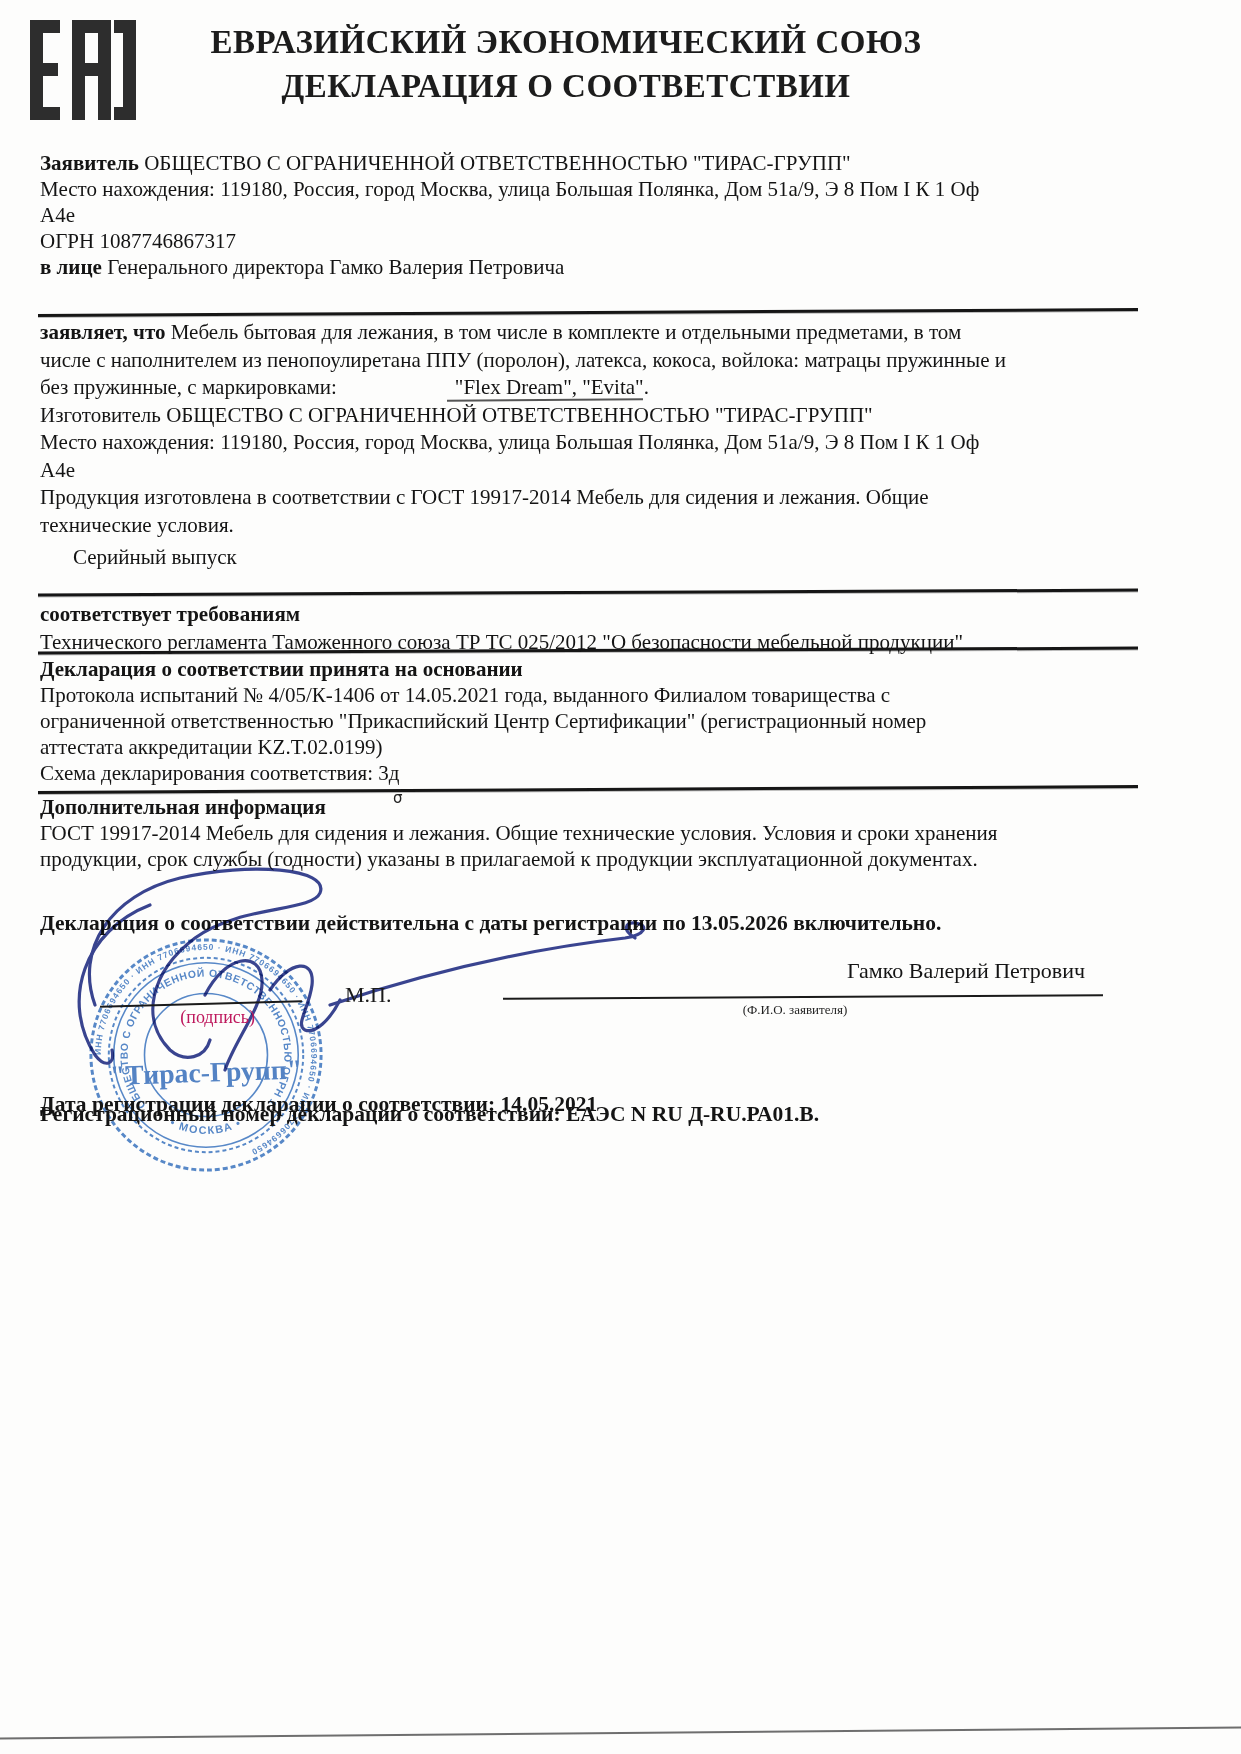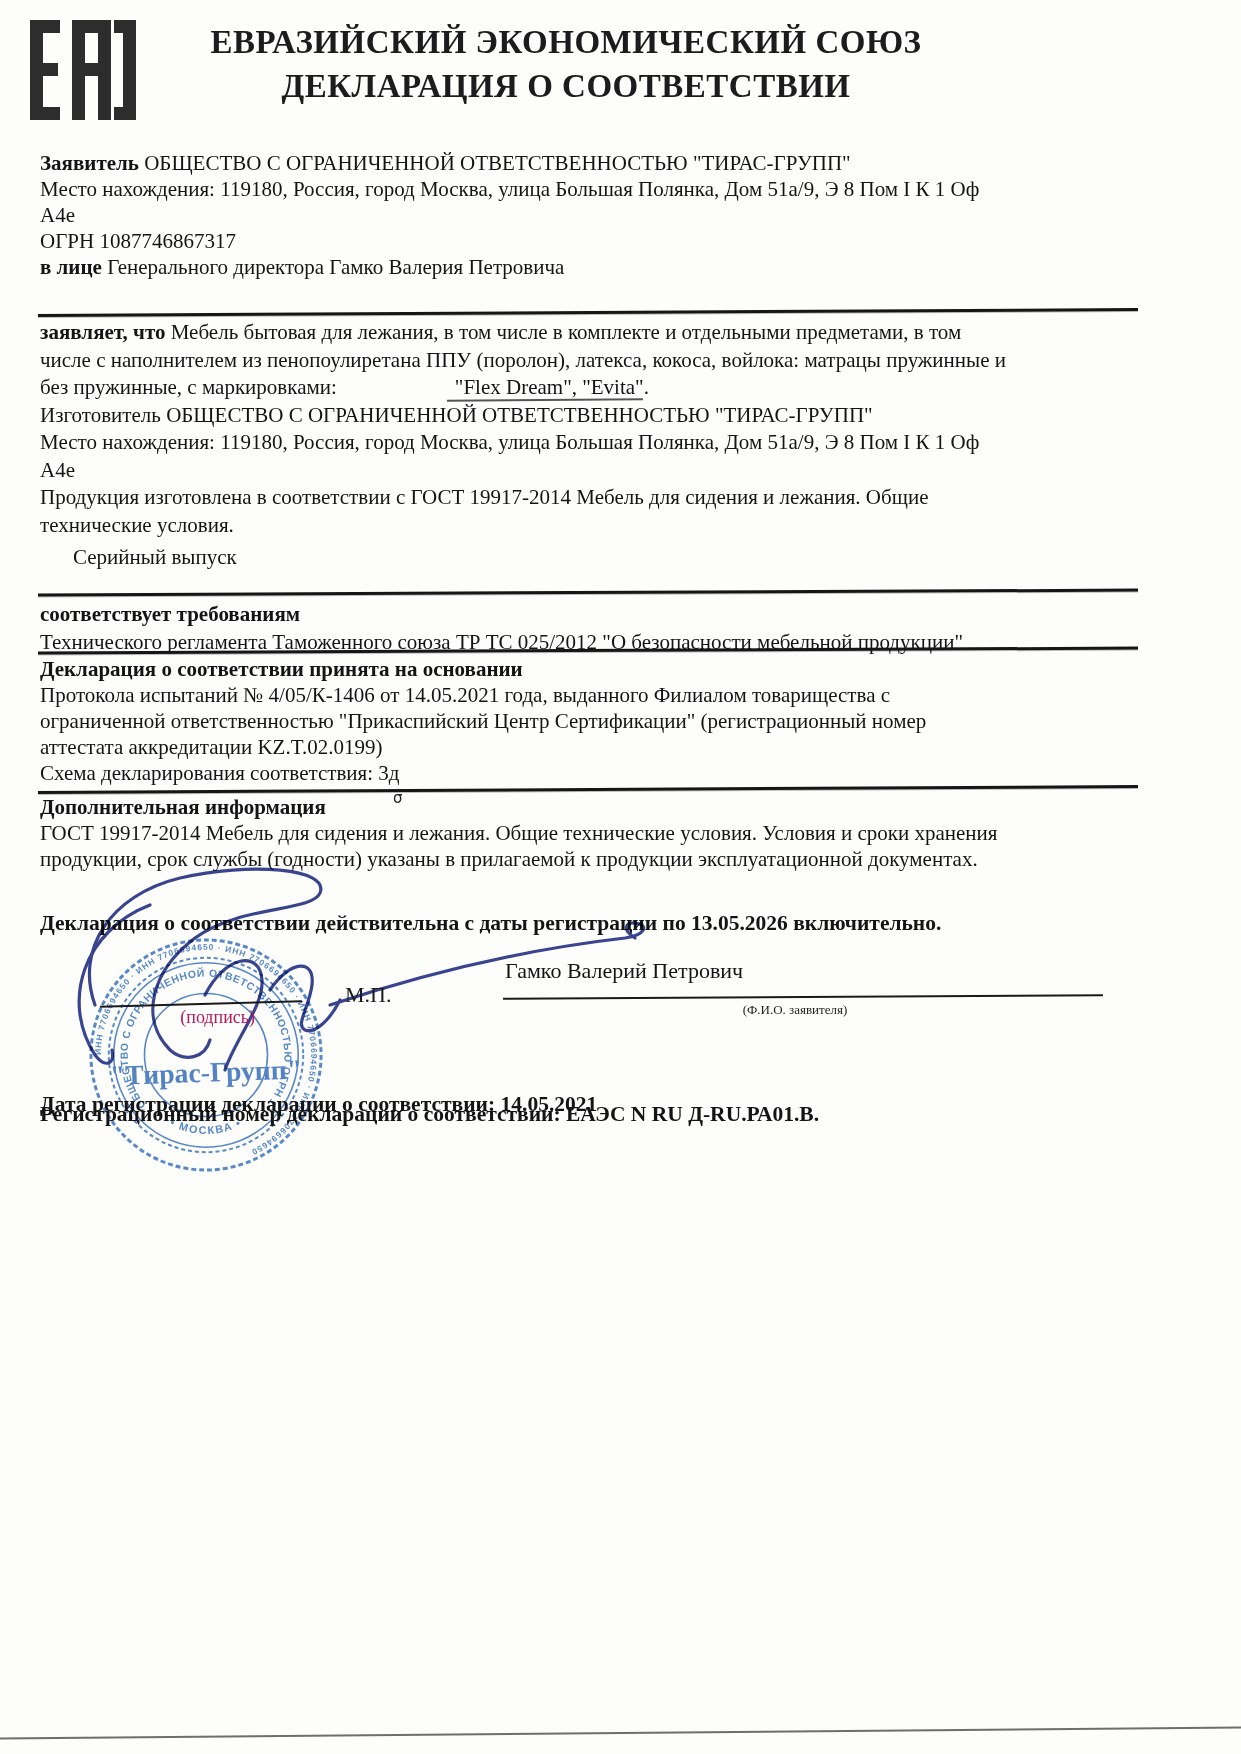--- a/index.html
+++ b/index.html
@@ -25,21 +25,21 @@
   .sep{position:absolute;left:38px;width:1100px;height:2.6px;background:#161616;box-shadow:0 1px 0 rgba(0,0,0,.25);}
   .r1{transform:rotate(-0.25deg);}
   .r2{transform:rotate(-0.3deg);}
   .brand-underline{position:absolute;left:447px;top:399px;width:196px;height:1.6px;background:#2a2a2a;transform:rotate(-0.4deg);opacity:.8;}
   .add-mark{position:absolute;left:393px;top:789px;font-size:15px;font-family:"DejaVu Sans",sans-serif;color:#222;}
   
   .validity{position:absolute;left:40px;top:911px;width:1160px;font-size:21.5px;font-weight:bold;}
   .sig-line-left{position:absolute;left:100px;top:1003px;width:202px;height:2px;background:#1a1a1a;transform:rotate(-1.6deg);z-index:5;}
   .sig-caption{position:absolute;left:135px;top:1007px;width:120px;text-align:right;font-size:18px;color:#be185d;z-index:5;}
   .mp{position:absolute;left:345px;top:982px;font-size:22px;color:#1b1b1b;z-index:5;}
-  .fio-name{position:absolute;left:505px;top:958px;width:580px;text-align:left;font-size:22px;}
+  .fio-name{position:absolute;left:505px;top:958px;width:580px;text-align:right;font-size:22px;}
   .fio-line{position:absolute;left:503px;top:996px;width:600px;height:2px;background:#1a1a1a;transform:rotate(-0.35deg);}
   .fio-caption{position:absolute;left:505px;top:1002px;width:580px;text-align:center;font-size:13px;color:#1f1f1f;}
   .stamp{position:absolute;left:84px;top:933px;width:244px;height:244px;mix-blend-mode:multiply;opacity:.92;z-index:3;}
   .signature-ink{position:absolute;left:55px;top:780px;width:620px;height:330px;mix-blend-mode:multiply;z-index:4;}
   
   .reg{position:absolute;left:40px;width:1160px;font-size:21.5px;font-weight:bold;z-index:6;}
   .page-edge-line{position:absolute;left:-8px;top:1732px;width:1260px;height:1.6px;background:#4a4a4a;transform:rotate(-0.5deg);opacity:.8;}
   .stamp-ring-text{font-family:"Liberation Sans",sans-serif;font-weight:bold;}
 </style>
 </head>

